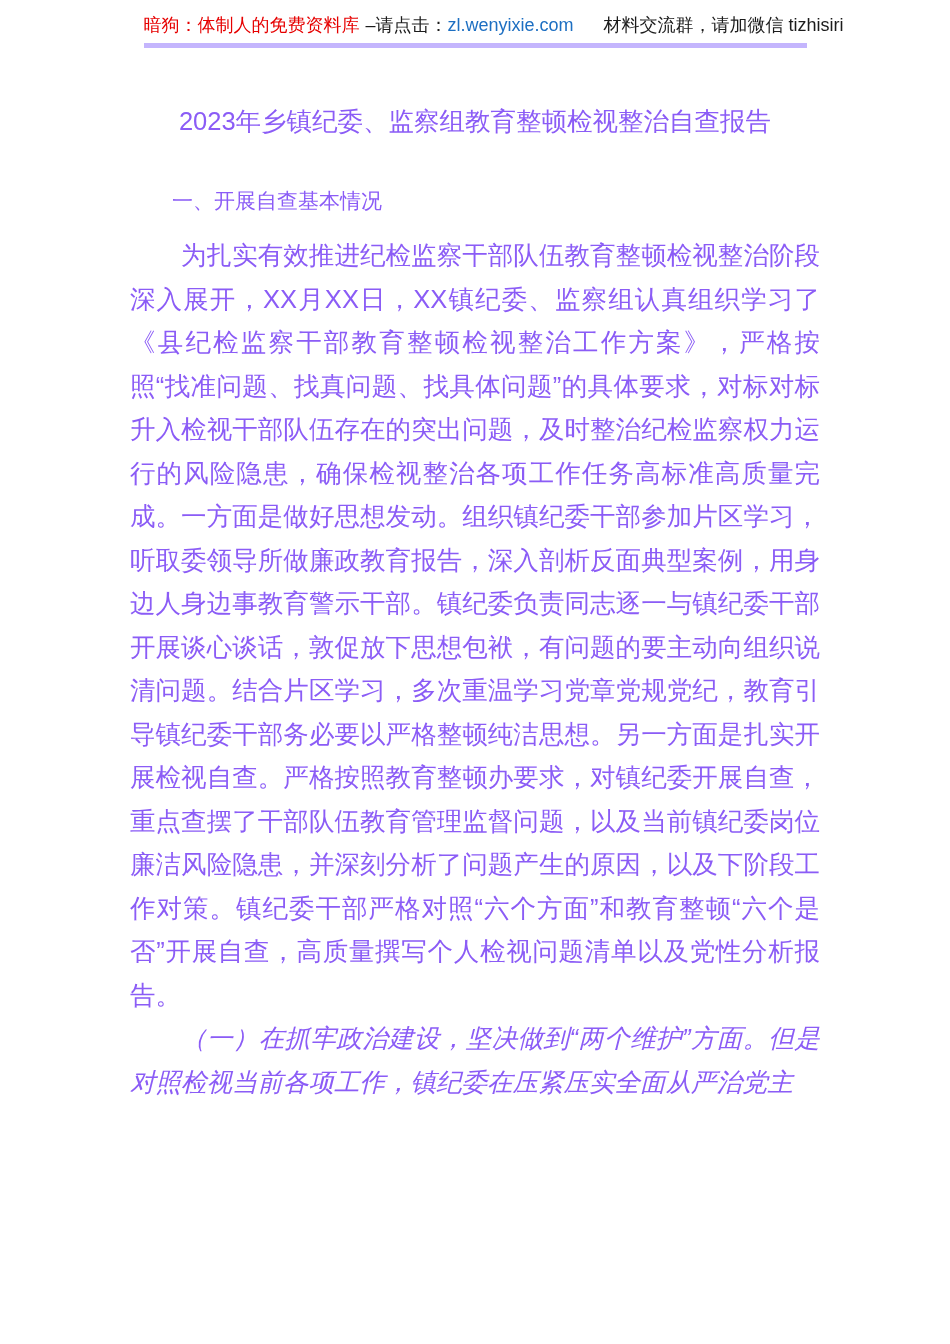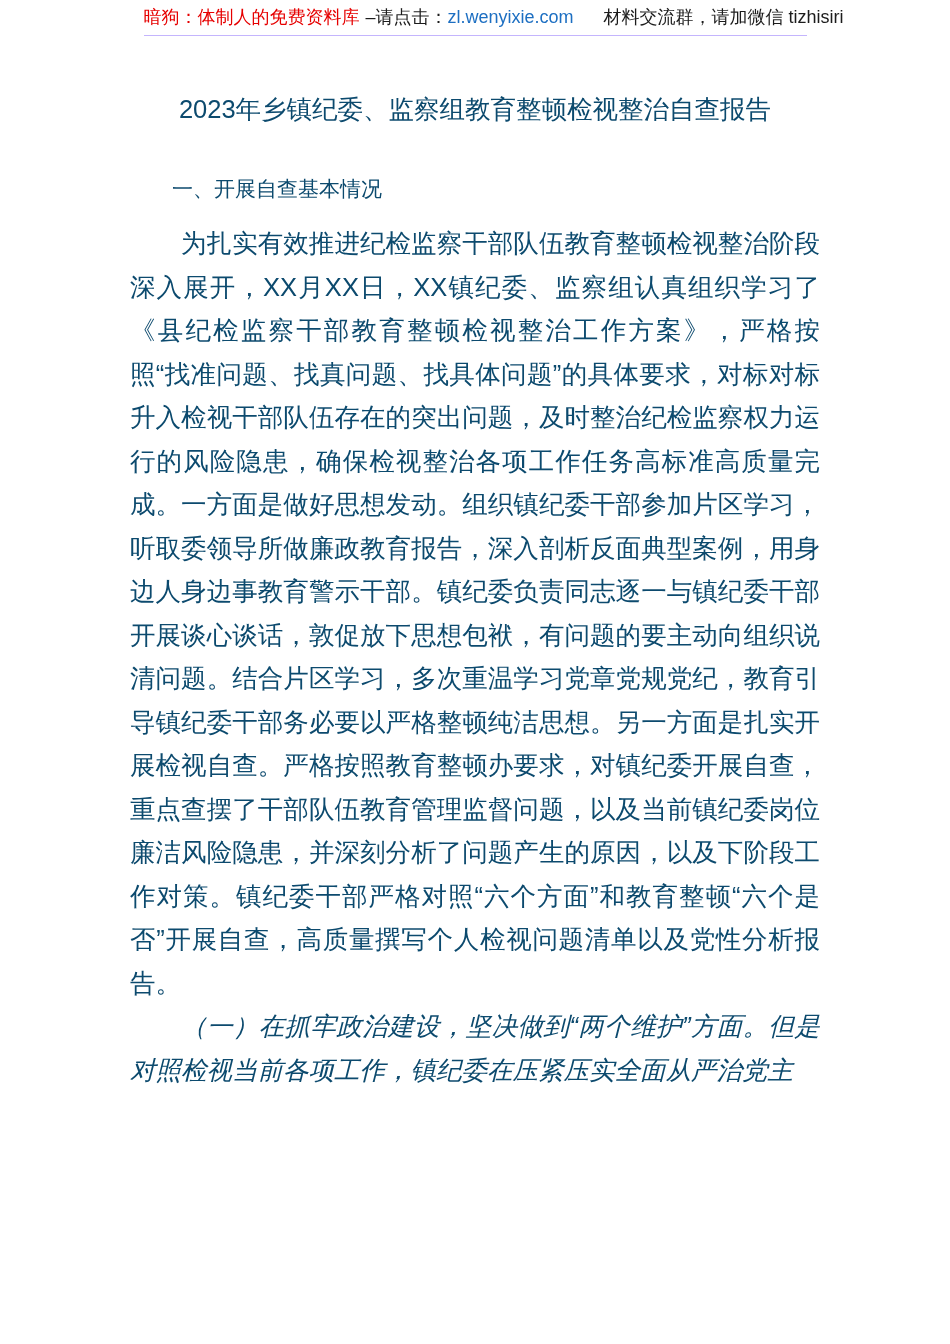--- a/index.html
+++ b/index.html
@@ -10,41 +10,41 @@
   body {
     width: 950px;
     height: 1344px;
     overflow: hidden;
     font-family: "Liberation Sans", sans-serif;
     color: #000000;
   }
   
   .banner {
     width: 663px;
-    margin: 4px auto;
+    margin: 12px auto;
     padding-bottom: 5px;
-    border-bottom: 1px solid #c4b5fd;
+    border-bottom: 5px solid #c4b5fd;
     font-size: 18px;
     line-height: 26px;
     white-space: nowrap;
     text-align: left;
   }
   .banner .brand { color: #e60000; }
   .banner .click { color: #1c1c1c; margin-left: 6px; }
   .banner .link  { color: #1d6fc2; text-decoration: none; cursor: pointer; }
   .banner .note  { color: #1c1c1c; margin-left: 30px; }
   
   .doc {
     width: 690px;
     margin: 16px auto;
     font-size: 25.5px;
     line-height: 43.5px;
     text-align: justify;
     text-justify: inter-ideograph;
-    color: #0c4a6e;
+    color: #8b5cf6;
   }
   .doc-title {
     margin: 52px 0 0 0;
     font-size: 25.5px;
     font-weight: normal;
     text-align: center;
     text-indent: 0;
     line-height: 43.5px;
   }
   .section-heading {

